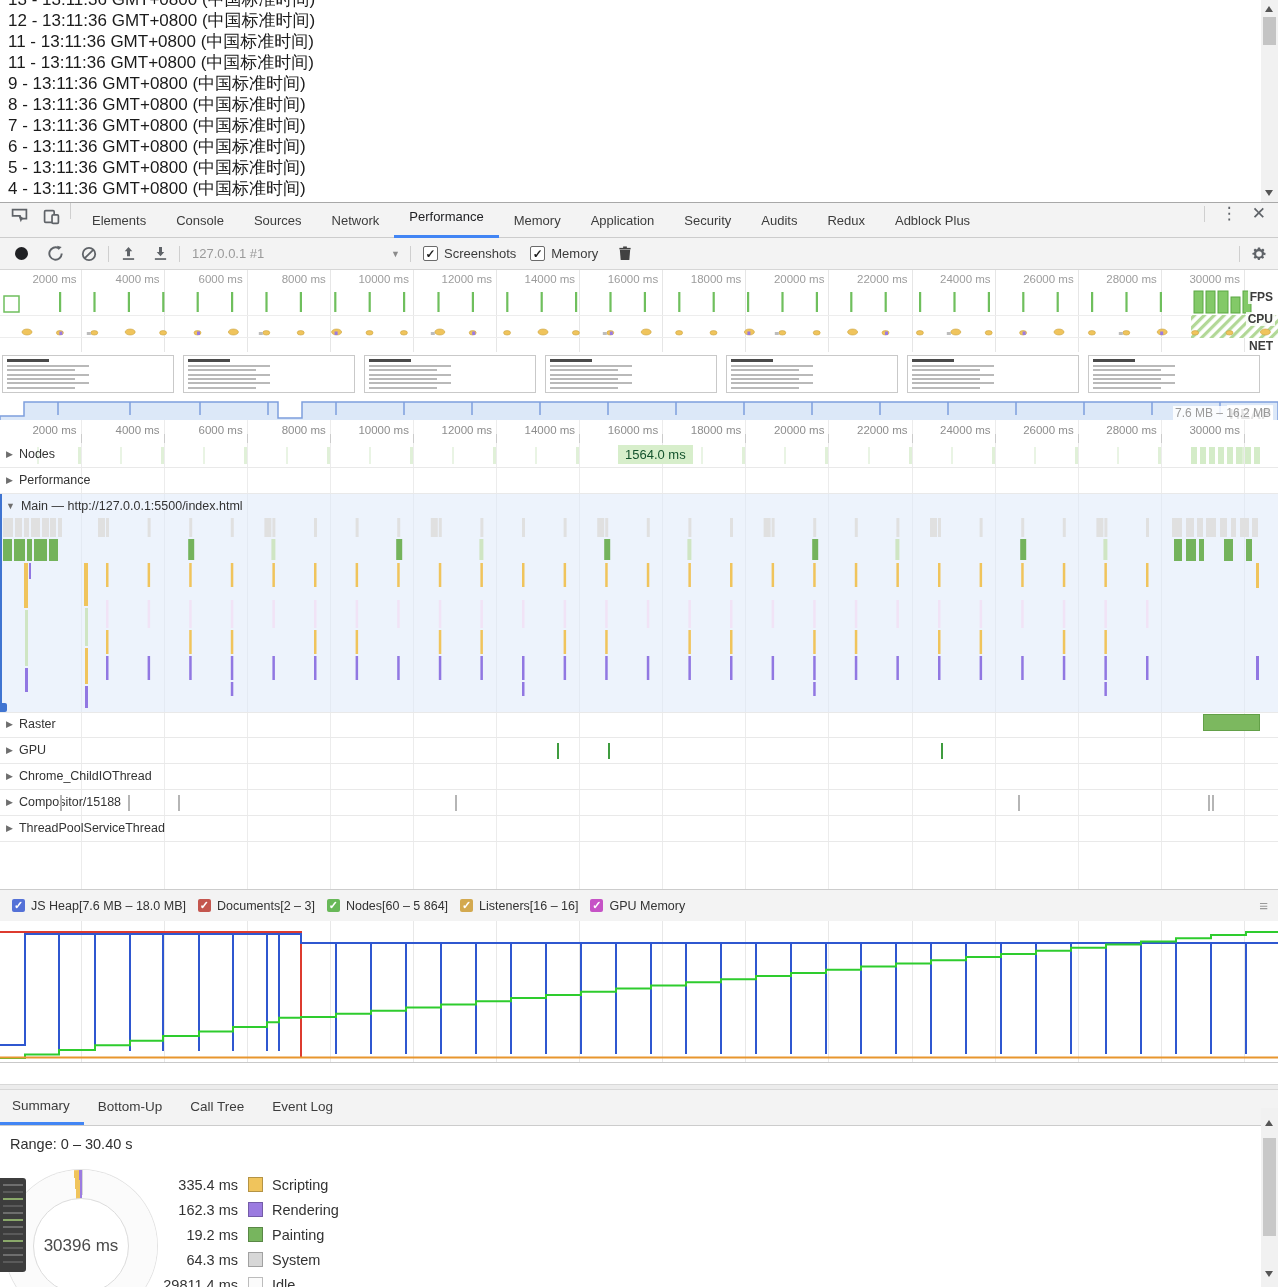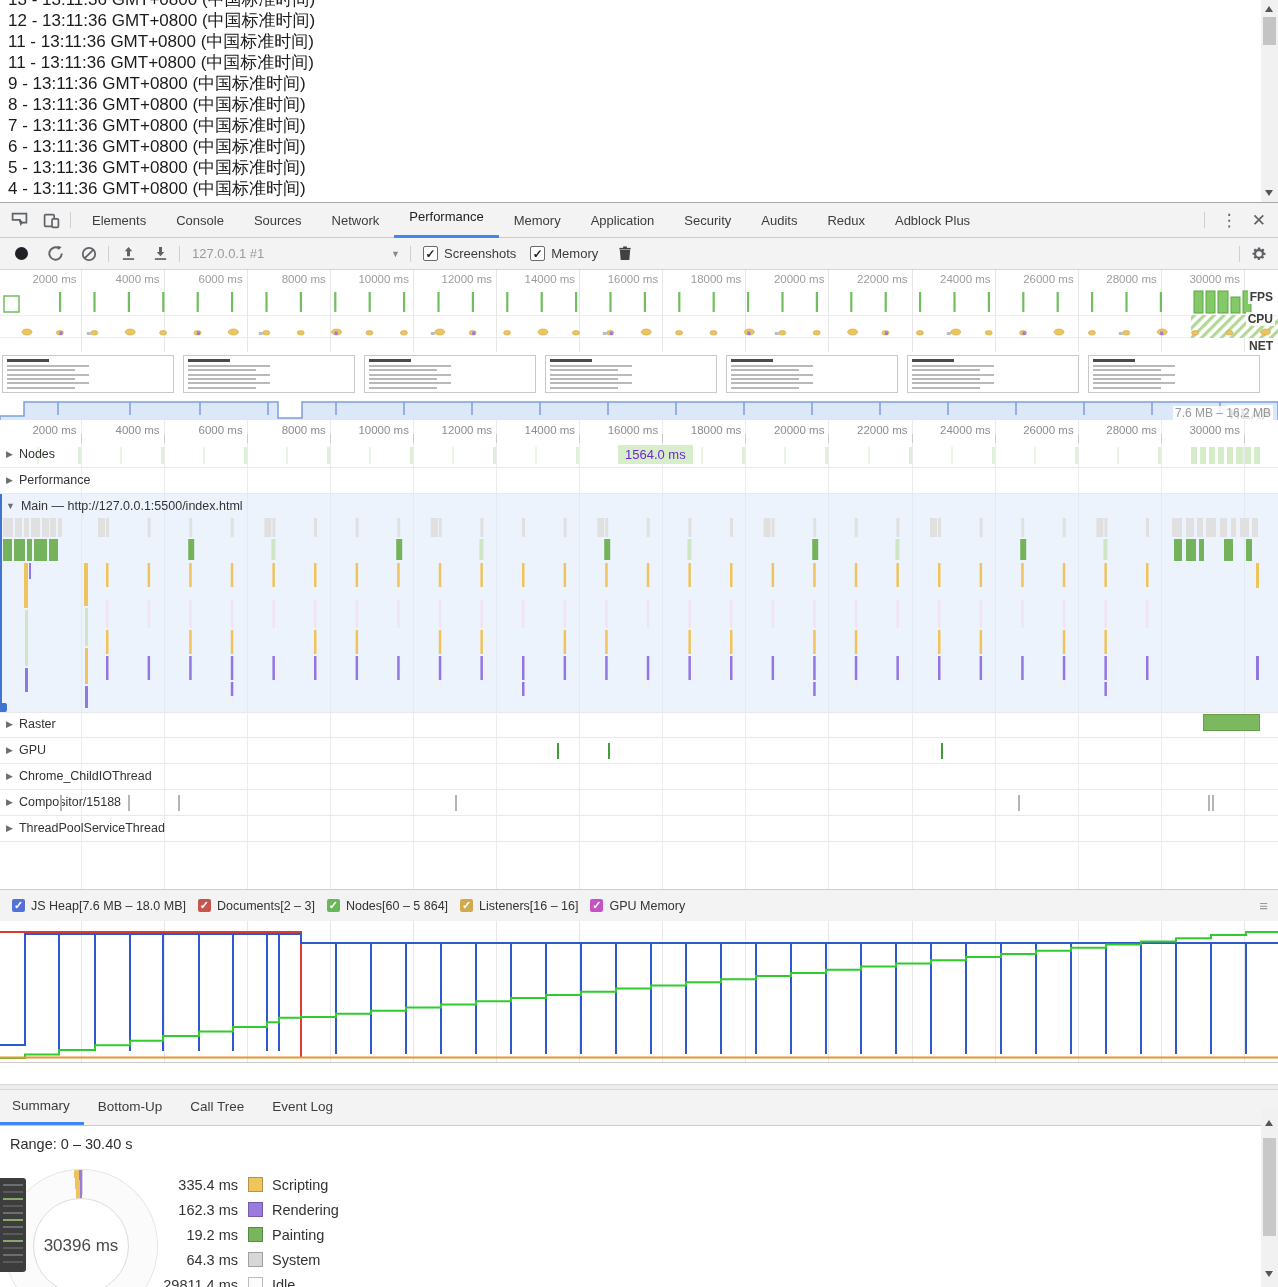--- a/index.html
+++ b/index.html
@@ -13,21 +13,21 @@
   #console-area{left:0;top:0;width:1261px;height:202px;overflow:hidden;background:#fff;}
   #console-lines{position:absolute;left:8px;top:-11px;}
   .console-line{font-size:17px;line-height:21px;color:#1b1b1b;white-space:nowrap;}
   
   .sb-track{background:#f1f1f1;width:17px;}
   .sb-thumb{position:absolute;left:2px;width:13px;background:#c4c4c4;}
   .arrow-up{position:absolute;left:4px;width:0;height:0;border-left:4.5px solid transparent;border-right:4.5px solid transparent;border-bottom:6px solid #555;}
   .arrow-dn{position:absolute;left:4px;width:0;height:0;border-left:4.5px solid transparent;border-right:4.5px solid transparent;border-top:6px solid #555;}
   
   #dt-border{left:0;top:202px;width:1278px;height:1px;background:#a8a8a8;}
-  #tabbar{left:0;top:203px;width:1278px;height:34px;background:#f3f3f3;border-bottom:1px solid #ccc;display:flex;align-items:center;}
+  #tabbar{left:0;top:203px;width:1278px;height:34px;background:#f3f3f3;border-bottom:1px solid #ccc;display:flex;align-items:flex-start;}
   .tb-icon{width:26px;height:26px;display:flex;align-items:center;justify-content:center;margin-left:6px;cursor:pointer;}
   .vsep{width:1px;height:16px;background:#cfcfcf;margin:0 6px;}
   .tab{font-size:13px;color:#3c3c3c;padding:0 15px;height:33px;line-height:33px;white-space:nowrap;cursor:pointer;}
   .tab.active{border-bottom:3px solid #4285f4;line-height:30px;color:#202124;}
   #tabbar-right{margin-left:auto;display:flex;align-items:center;}
   .kebab{font-size:17px;color:#5f6368;padding:0 10px;cursor:pointer;letter-spacing:0;}
   .closex{font-size:17px;color:#5f6368;padding:0 12px 0 4px;cursor:pointer;}
   #toolbar{left:0;top:238px;width:1278px;height:31px;background:#f3f3f3;border-bottom:1px solid #d6d6d6;display:flex;align-items:center;}
   .tool-btn{width:26px;height:26px;display:flex;align-items:center;justify-content:center;cursor:pointer;}
   #record-dot{width:13px;height:13px;border-radius:50%;background:#202124;}
@@ -49,21 +49,21 @@
   
   #heapband{left:0;top:395px;width:1278px;height:25px;background:#fff;overflow:hidden;}
   #heap-tag{position:absolute;right:5px;top:-2px;font-size:15px;font-weight:bold;color:#3c3c3c;background:rgba(255,255,255,.85);padding:0 2px;margin-top:12px;}
   #heap-range{position:absolute;right:5px;top:11px;font-size:12px;color:#9a9a9a;background:rgba(255,255,255,.85);padding:0 2px;}
   
   #tracks{left:0;top:420px;width:1278px;height:469px;background:#fff;overflow:hidden;}
   .tick-mark{position:absolute;top:14px;width:1px;height:9px;background:#ccc;}
   .row-sep{position:absolute;left:0;width:1278px;height:1px;background:#e9e9e9;}
   .track-label{position:absolute;left:6px;font-size:12.5px;color:#333;display:flex;align-items:center;cursor:pointer;white-space:nowrap;}
   .tri{color:#6e6e6e;font-size:9px;margin-right:6px;}
-  #frame-badge{position:absolute;left:618px;top:25px;height:19px;line-height:19px;padding:0 7px;background:#d7eecb;font-size:13px;color:#6d28d9;cursor:pointer;}
+  #frame-badge{position:absolute;left:618px;top:25px;height:19px;line-height:19px;padding:0 7px;background:#d7eecb;font-size:13px;color:#14532d;cursor:pointer;}
   #main-bg{position:absolute;left:0;top:74px;width:1278px;height:218px;background:rgba(222,234,250,.55);}
   #main-sel-border{position:absolute;left:0;top:74px;width:2px;height:218px;background:#3f74d1;}
   #main-sel-handle{position:absolute;left:0;top:283px;width:7px;height:9px;background:#3f74d1;border-radius:0 2px 2px 0;}
   .mini-tick{position:absolute;width:2px;background:#3f9c3f;}
   .comp-tick{position:absolute;width:1.5px;background:#b5b5b5;}
   #raster-block{position:absolute;left:1203px;top:294px;width:57px;height:17px;background:#7cb85f;border:1px solid #63a048;box-sizing:border-box;}
   .frame-bar{position:absolute;top:27px;height:17px;background:#e0f0d8;}
   
   #mem-legend{left:0;top:889px;width:1278px;height:31px;background:#f3f3f3;border-top:1px solid #ccc;border-bottom:1px solid #ccc;display:flex;align-items:center;box-sizing:content-box;}
   .mchk{width:13px;height:13px;border-radius:2px;margin-left:12px;display:flex;align-items:center;justify-content:center;color:#fff;font-size:11px;font-weight:bold;cursor:pointer;}

